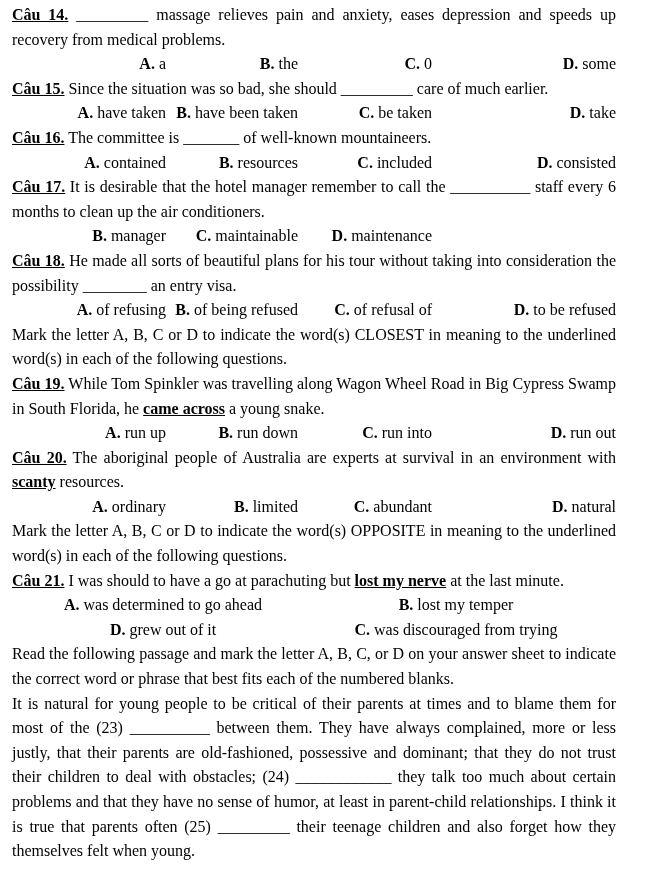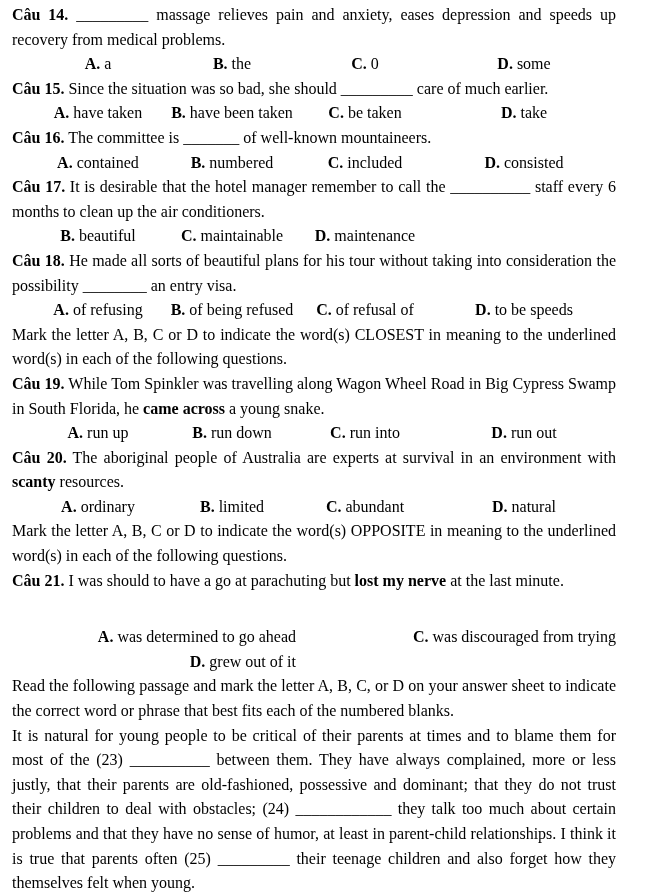--- a/index.html
+++ b/index.html
@@ -17,36 +17,36 @@
     line-height: 24.6px;
   }
   .doc {
     padding: 3px 34px 0 12px;
   }
   p {
     margin: 0;
     text-align: justify;
   }
   .bold { font-weight: normal; }
-  .qnum { font-weight: bold; }
+  .qnum { font-weight: bold; text-decoration: underline; }
   .u {
     font-weight: bold;
+    text-decoration: underline;
   }
   .opts4 {
     display: grid;
     grid-template-columns: 136px 132px 134px auto;
     padding-left: 18px;
-    text-align: center;
+    text-align: right;
   }
   .opts2 {
     display: grid;
     grid-template-columns: 266px auto;
     padding-left: 18px;
-    text-align: right;
-    margin-top: 32px;
+    text-align: center;
   }
   .opt { white-space: nowrap; }
   .opt b { font-weight: bold; }
 </style>
 </head>
 <body>
 
 <div class="doc">
 
   <p class="q"><b class="qnum">Câu 14.</b><span> _________ massage relieves pain and anxiety, eases depression and speeds up recovery from medical problems.</span></p>
@@ -61,38 +61,38 @@
   <div class="opts4">
     <div class="opt"><b>A.</b> <span>have taken</span></div>
     <div class="opt"><b>B.</b> <span>have been taken</span></div>
     <div class="opt"><b>C.</b> <span>be taken</span></div>
     <div class="opt"><b>D.</b> <span>take</span></div>
   </div>
 
   <p class="q"><b class="qnum">Câu 16.</b><span> The committee is _______ of well-known mountaineers.</span></p>
   <div class="opts4">
     <div class="opt"><b>A.</b> <span>contained</span></div>
-    <div class="opt"><b>B.</b> <span>numbered</span></div>
+    <div class="opt"><b>B.</b> <span>resources</span></div>
     <div class="opt"><b>C.</b> <span>included</span></div>
     <div class="opt"><b>D.</b> <span>consisted</span></div>
   </div>
 
   <p class="q"><b class="qnum">Câu 17.</b><span> It is desirable that the hotel manager remember to call the __________ staff every 6 months to clean up the air conditioners.</span></p>
   <div class="opts4">
-    <div class="opt"><b>B.</b> <span>beautiful</span></div>
+    <div class="opt"><b>B.</b> <span>manager</span></div>
     <div class="opt"><b>C.</b> <span>maintainable</span></div>
     <div class="opt"><b>D.</b> <span>maintenance</span></div>
   </div>
 
   <p class="q"><b class="qnum">Câu 18.</b><span> He made all sorts of beautiful plans for his tour without taking into consideration the possibility ________ an entry visa.</span></p>
   <div class="opts4">
     <div class="opt"><b>A.</b> <span>of refusing</span></div>
     <div class="opt"><b>B.</b> <span>of being refused</span></div>
     <div class="opt"><b>C.</b> <span>of refusal of</span></div>
-    <div class="opt"><b>D.</b> <span>to be speeds</span></div>
+    <div class="opt"><b>D.</b> <span>to be refused</span></div>
   </div>
 
   <p class="bold">Mark the letter A, B, C or D to indicate the word(s) CLOSEST in meaning to the underlined word(s) in each of the following questions.</p>
 
   <p class="q"><b class="qnum">Câu 19.</b><span> While Tom Spinkler was travelling along Wagon Wheel Road in Big Cypress Swamp in South Florida, he </span><span class="u">came across</span><span> a young snake.</span></p>
   <div class="opts4">
     <div class="opt"><b>A.</b> <span>run up</span></div>
     <div class="opt"><b>B.</b> <span>run down</span></div>
     <div class="opt"><b>C.</b> <span>run into</span></div>
     <div class="opt"><b>D.</b> <span>run out</span></div>
@@ -104,22 +104,23 @@
     <div class="opt"><b>B.</b> <span>limited</span></div>
     <div class="opt"><b>C.</b> <span>abundant</span></div>
     <div class="opt"><b>D.</b> <span>natural</span></div>
   </div>
 
   <p class="bold">Mark the letter A, B, C or D to indicate the word(s) OPPOSITE in meaning to the underlined word(s) in each of the following questions.</p>
 
   <p class="q"><b class="qnum">Câu 21.</b><span> I was should to have a go at parachuting but </span><span class="u">lost my nerve</span><span> at the last minute.</span></p>
   <div class="opts2">
     <div class="opt"><b>A.</b> <span>was determined to go ahead</span></div>
+    <div class="opt"><b>B.</b> <span>lost my temper</span></div>
+    <div class="opt"><b>D.</b> <span>grew out of it</span></div>
     <div class="opt"><b>C.</b> <span>was discouraged from trying</span></div>
-    <div class="opt"><b>D.</b> <span>grew out of it</span></div>
   </div>
 
 
   <p class="bold">Read the following passage and mark the letter A, B, C, or D on your answer sheet to indicate the correct word or phrase that best fits each of the numbered blanks.</p>
 
   <p>It is natural for young people to be critical of their parents at times and to blame them for most of the (23) __________ between them. They have always complained, more or less justly, that their parents are old-fashioned, possessive and dominant; that they do not trust their children to deal with obstacles; (24) ____________ they talk too much about certain problems and that they have no sense of humor, at least in parent-child relationships. I think it is true that parents often (25) _________ their teenage children and also forget how they themselves felt when young.</p>
 
 </div>
 
 </body></html>

